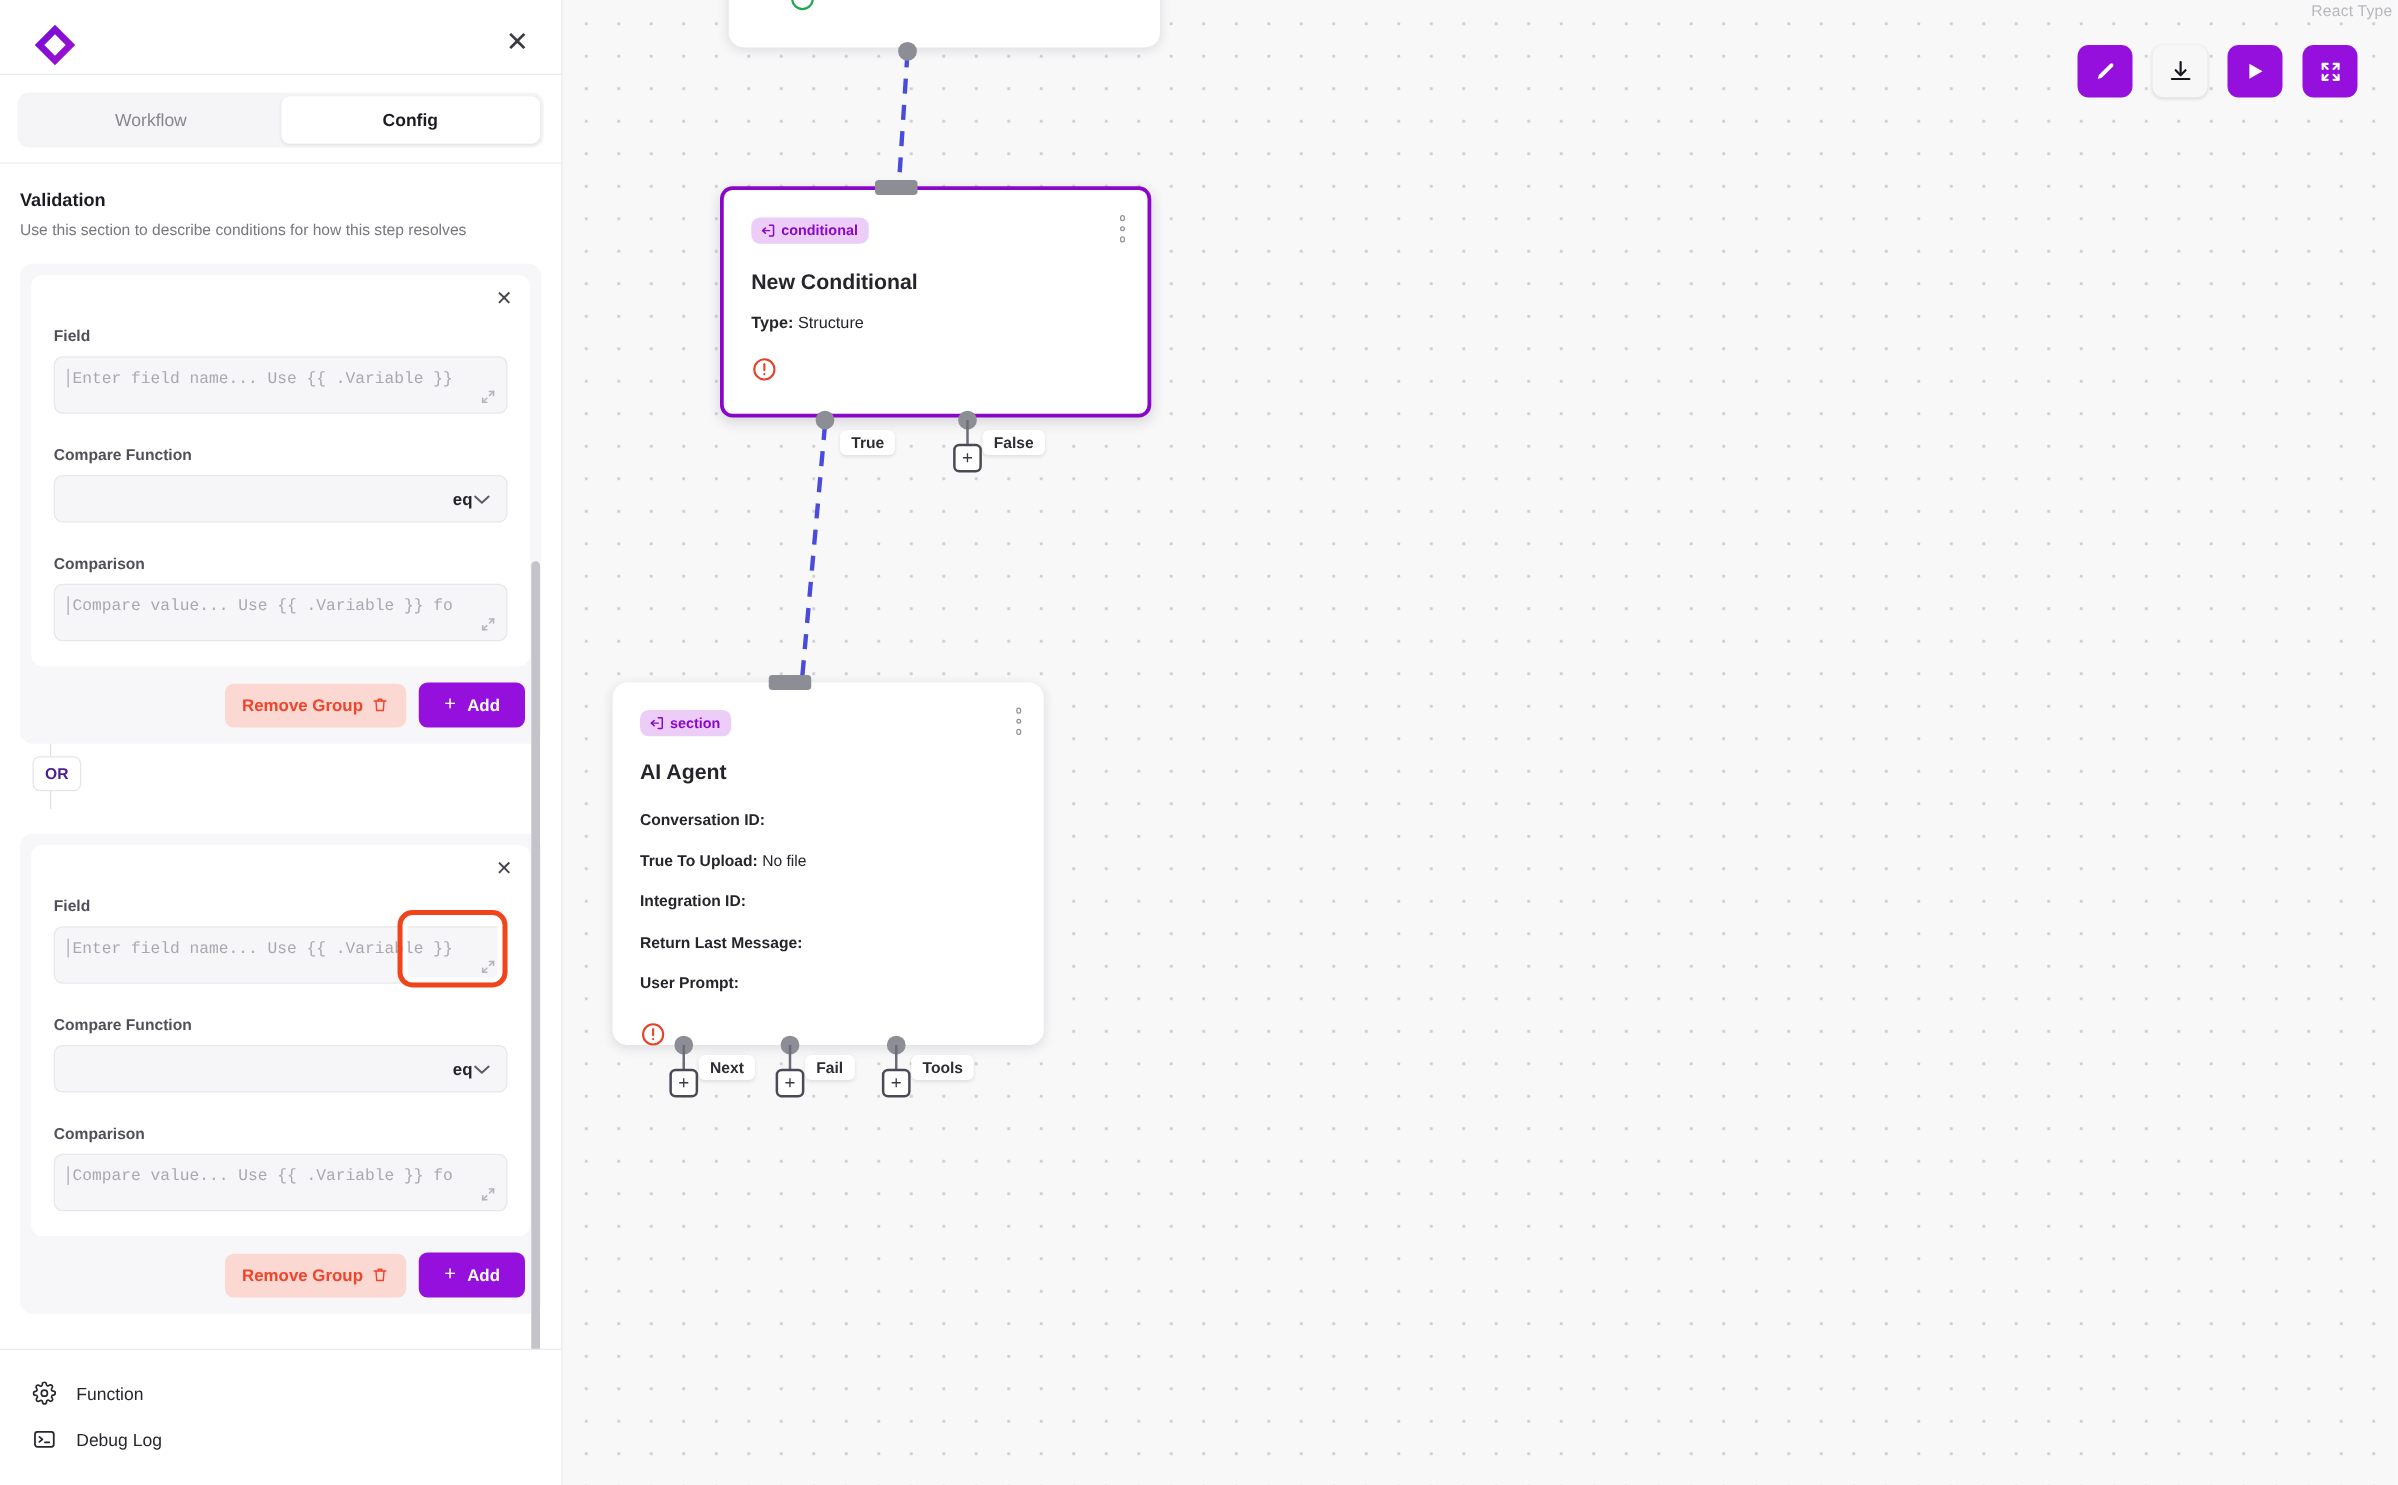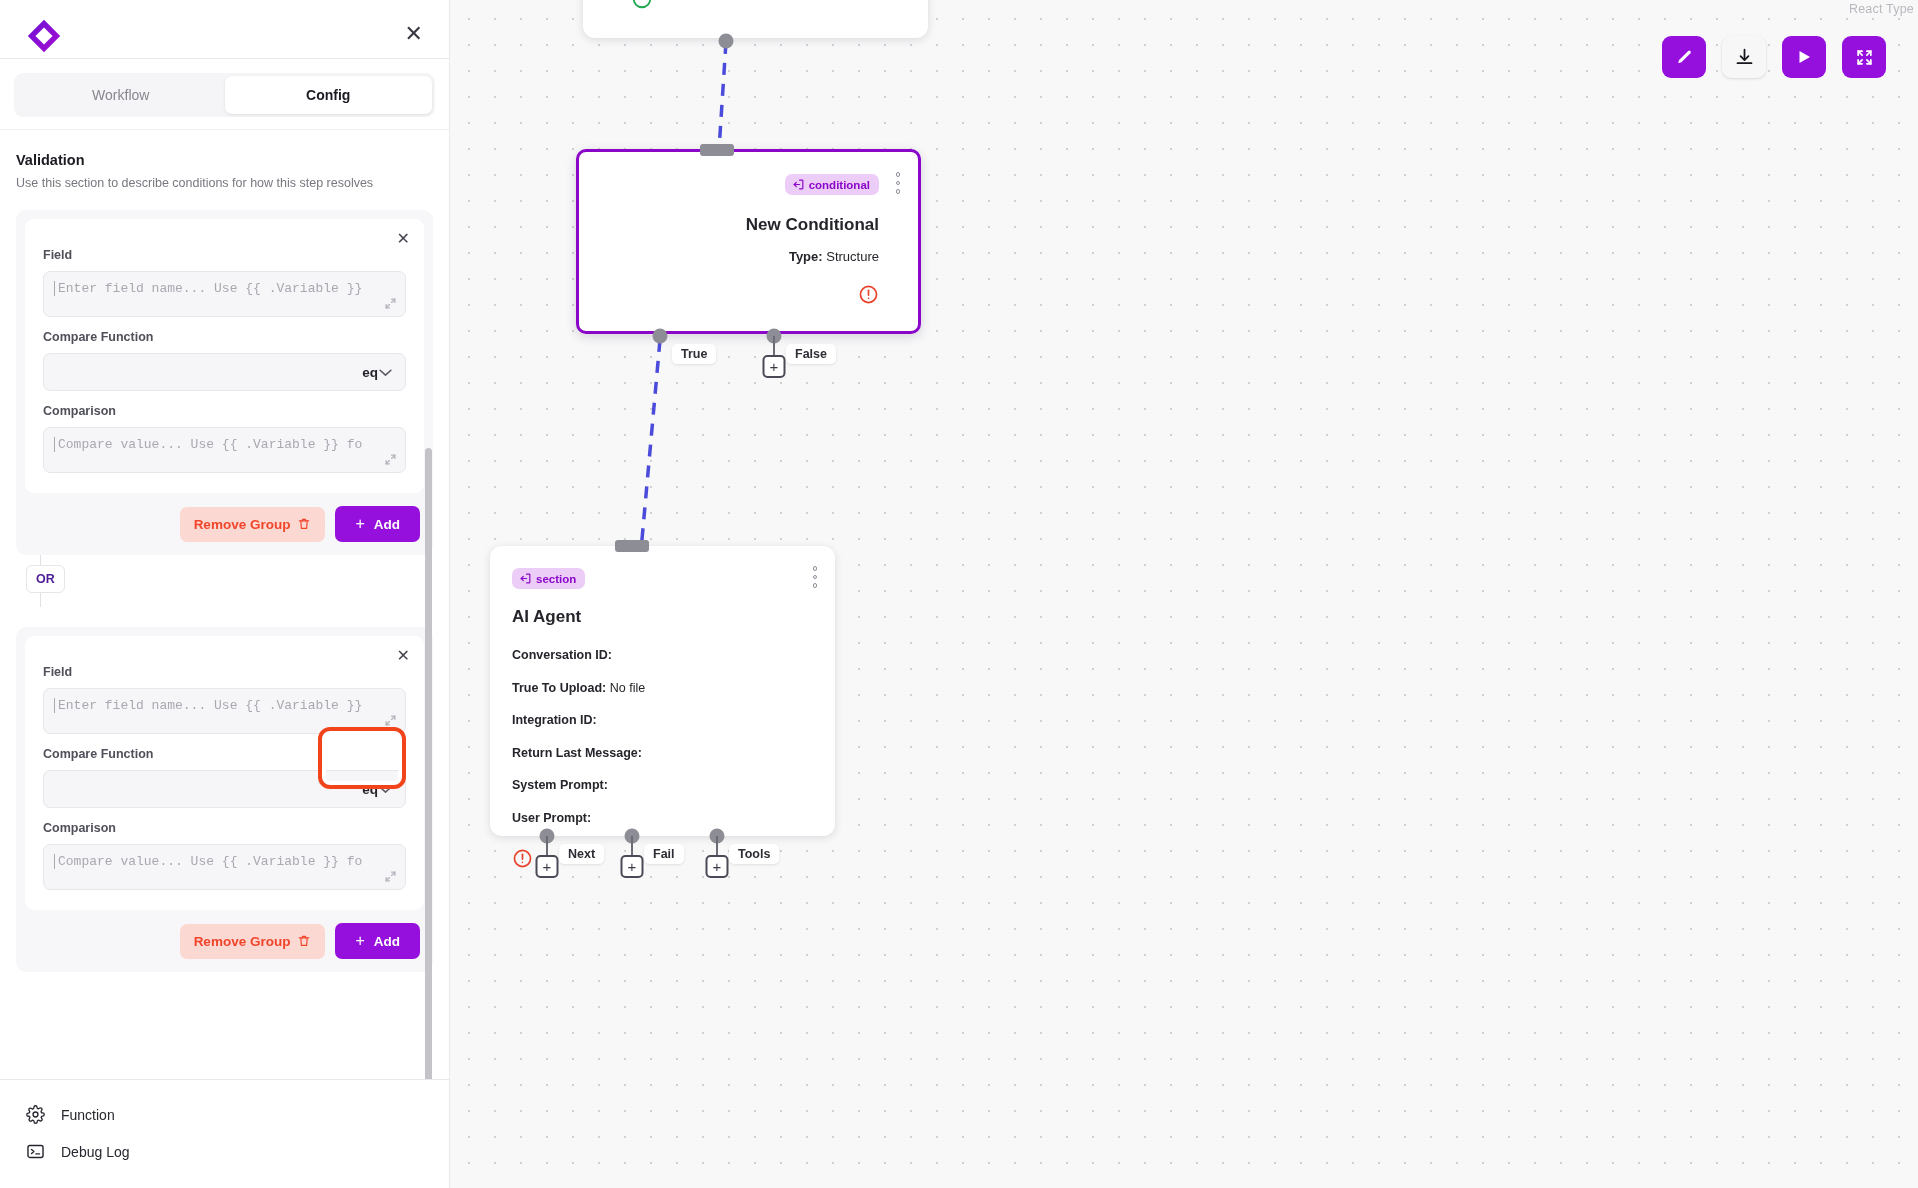--- a/index.html
+++ b/index.html
@@ -145,21 +145,21 @@
   }
   .group-card {
     background: #ffffff; border-radius: 9px; padding: 16px 18px 20px 18px;
     position: relative;
   }
   .group-x {
     position: absolute; right: 14px; top: 12px;
     font-size: 16px; color: #45454f; cursor: pointer; line-height: 1; font-weight: 400;
   }
   .fld-label { font-size: 12.5px; font-weight: 700; color: #50505a;
-               margin-bottom: 9px; margin-top: 13px; }
+               margin-bottom: 9px; margin-top: 26px; }
   .fld-label:first-of-type { margin-top: 8px; }
   .txtarea {
     position: relative; background: #f6f6f8; border: 1px solid #e7e7eb;
     border-radius: 7px; height: 46px; padding: 9px 10px 0 14px;
     overflow: hidden;
   }
   .txtarea .caret {
     position: absolute; left: 10px; top: 9px; width: 1px; height: 15px;
     background: #a9a9b2;
   }
@@ -275,21 +275,21 @@
 
   <div class="node" style="left:133px;top:-130px;width:345px;height:168px;">
     <svg style="position:absolute;left:48px;top:118px;" width="22" height="22" viewBox="0 0 24 24" fill="none" stroke="#1fa84f" stroke-width="2">
       <circle cx="12" cy="12" r="9"></circle>
     </svg>
   </div>
   <div class="handle-dot" style="left:276px;top:41px;"></div>
 
   <div class="handle-bar" style="left:267px;top:150px;z-index:5;"></div>
   <div class="node selected" style="left:126px;top:149px;width:345px;height:185px;">
-    <div style="padding:22px 39px 0 22px;text-align:right;">
+    <div style="padding:22px 39px 0 22px;">
       <span class="node-badge">
         <svg width="13" height="13" viewBox="0 0 24 24" fill="none" stroke="#8a07c9" stroke-width="2.2" stroke-linecap="round" stroke-linejoin="round">
           <path d="M14 4h5a1 1 0 0 1 1 1v14a1 1 0 0 1-1 1h-5"></path>
           <path d="M14 12H4"></path>
             <path d="M8 8l-4 4 4 4"></path>
         </svg>
         <span>conditional</span>
       </span>
       <div class="dots">
         <i></i>
@@ -345,24 +345,20 @@
         </div>
         <div>
           <b>Integration ID:</b>
           <span></span>
         </div>
         <div>
           <b>Return Last Message:</b>
           <span></span>
         </div>
         <div>
-          <b>System Prompt:</b>
-          <span></span>
-        </div>
-        <div>
           <b>User Prompt:</b>
           <span></span>
         </div>
       </div>
 
       <svg style="margin-top:14px;" width="21" height="21" viewBox="0 0 24 24" fill="none" stroke="#e8412a" stroke-width="1.9" stroke-linecap="round">
         <circle cx="12" cy="12" r="9.2"></circle>
           <path d="M12 7.2v5.6"></path>
           <path d="M12 16.3v.1"></path>
       </svg>

